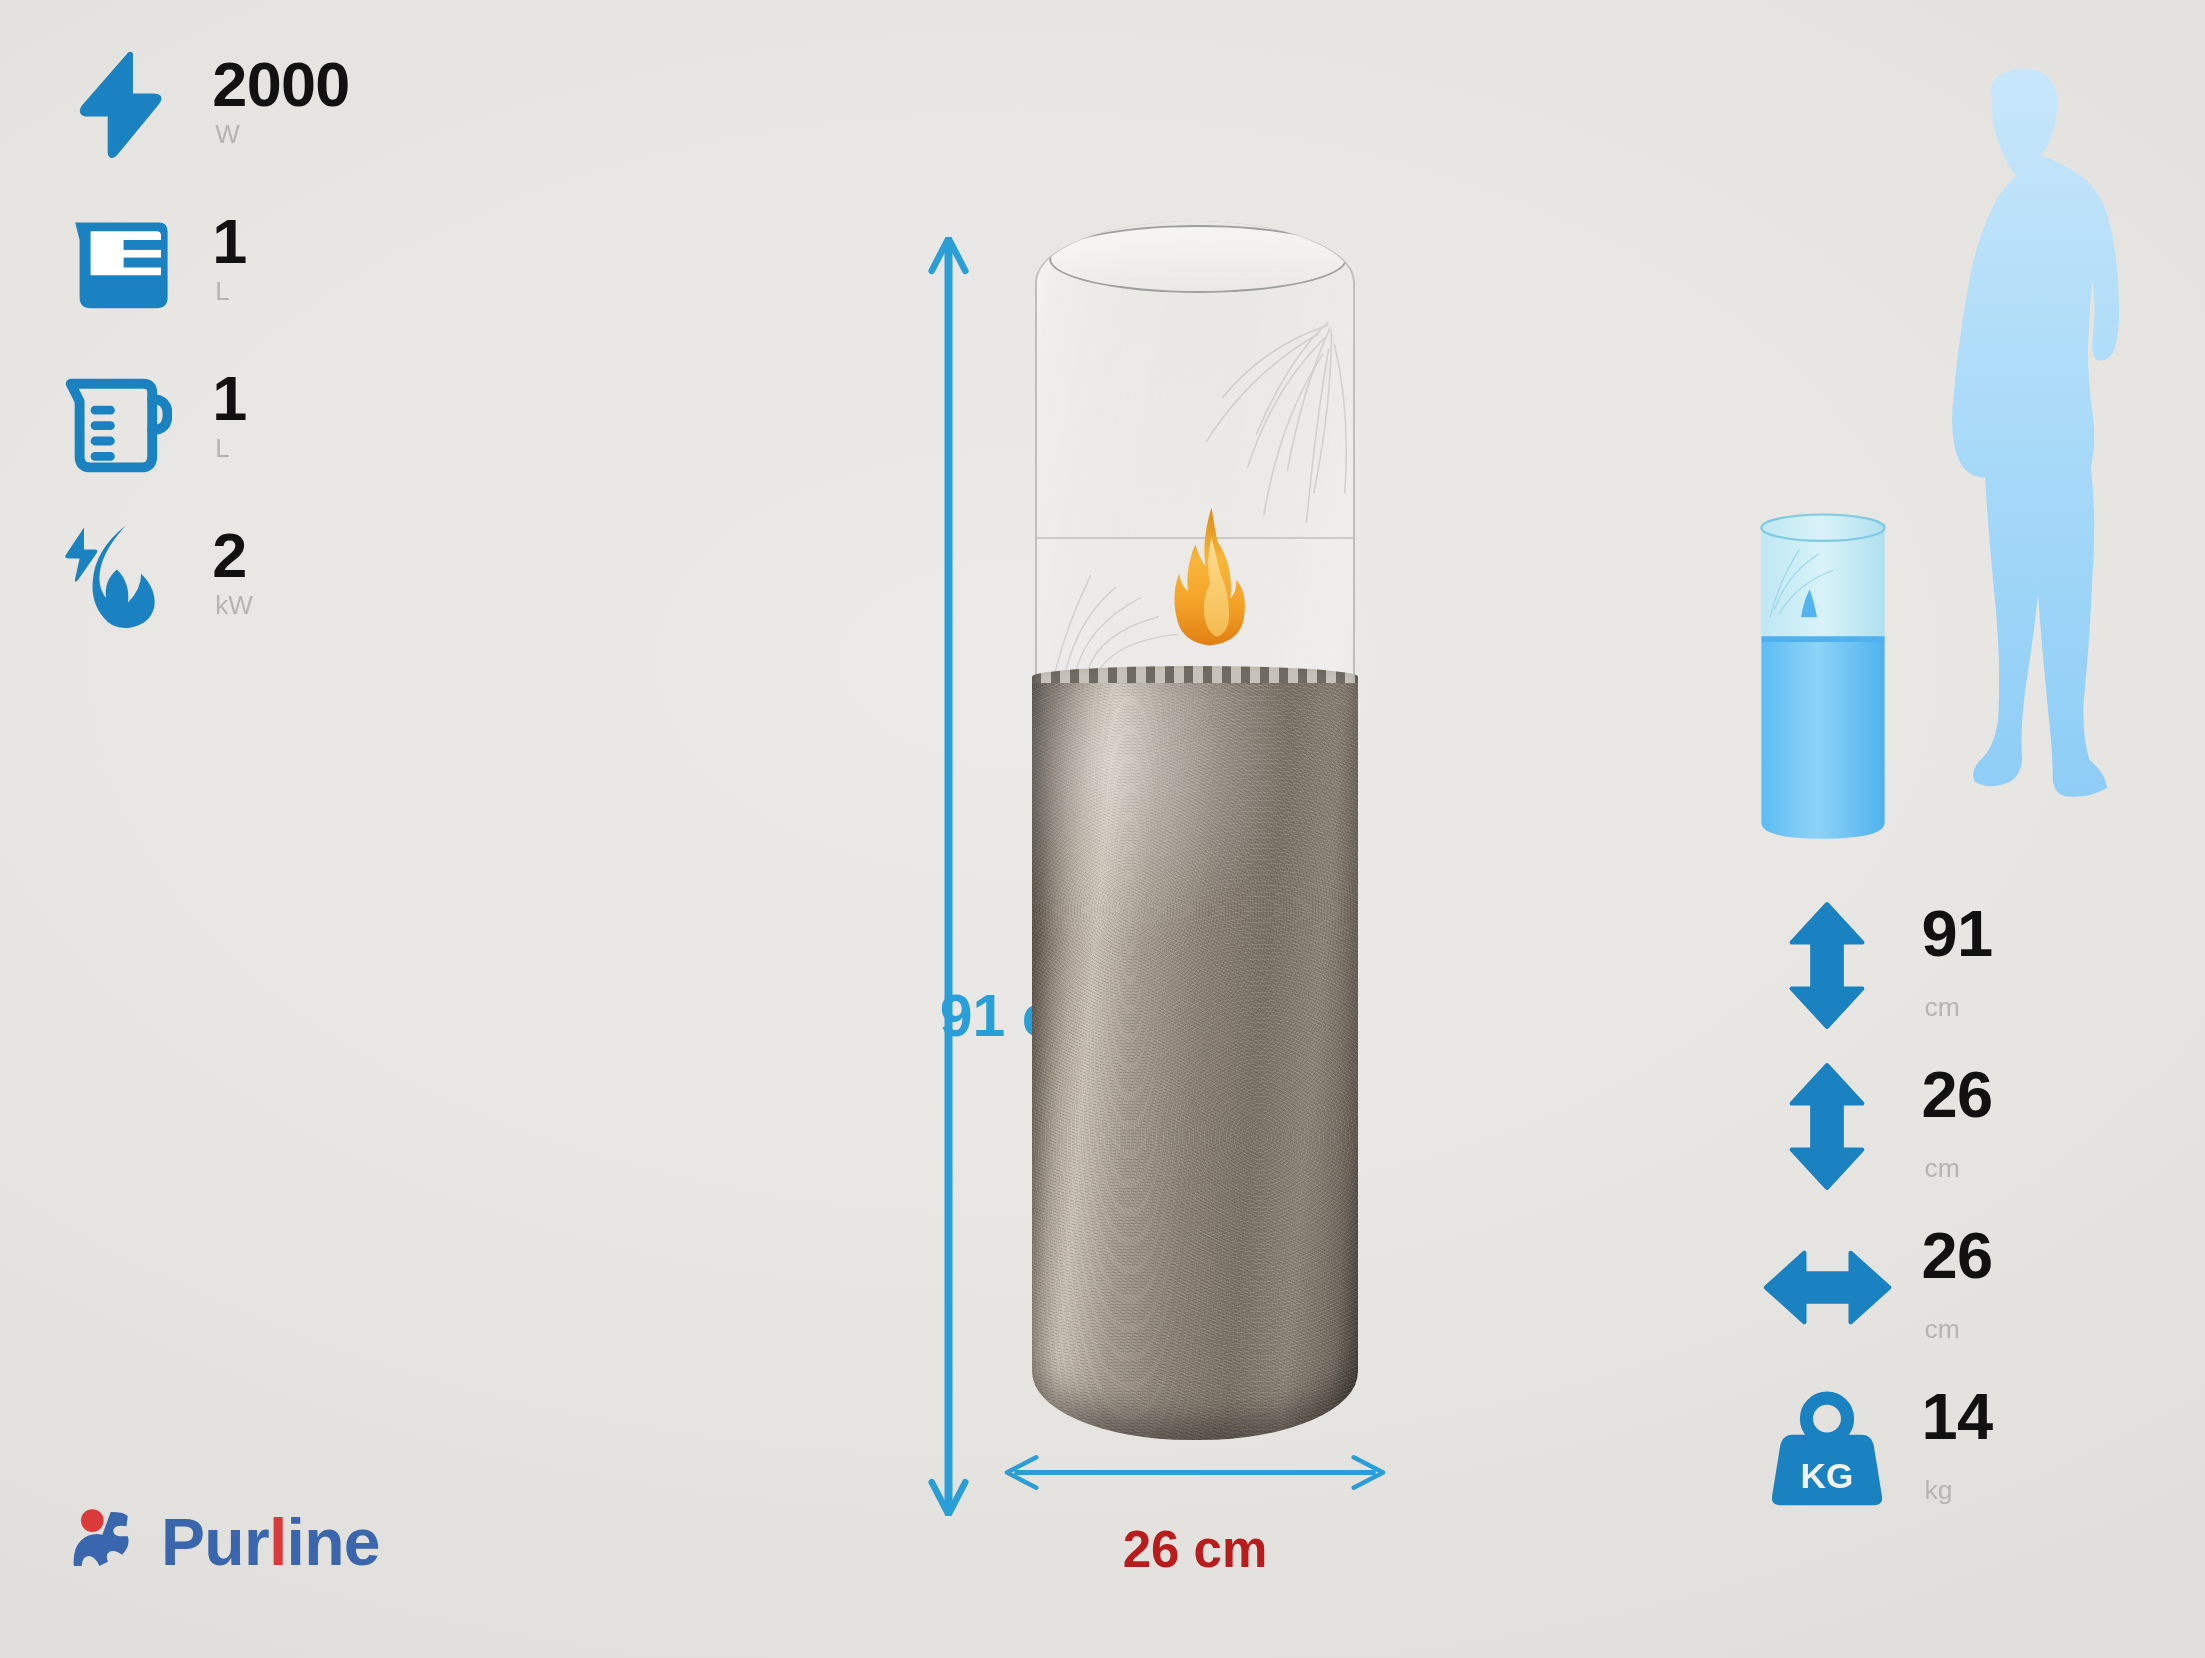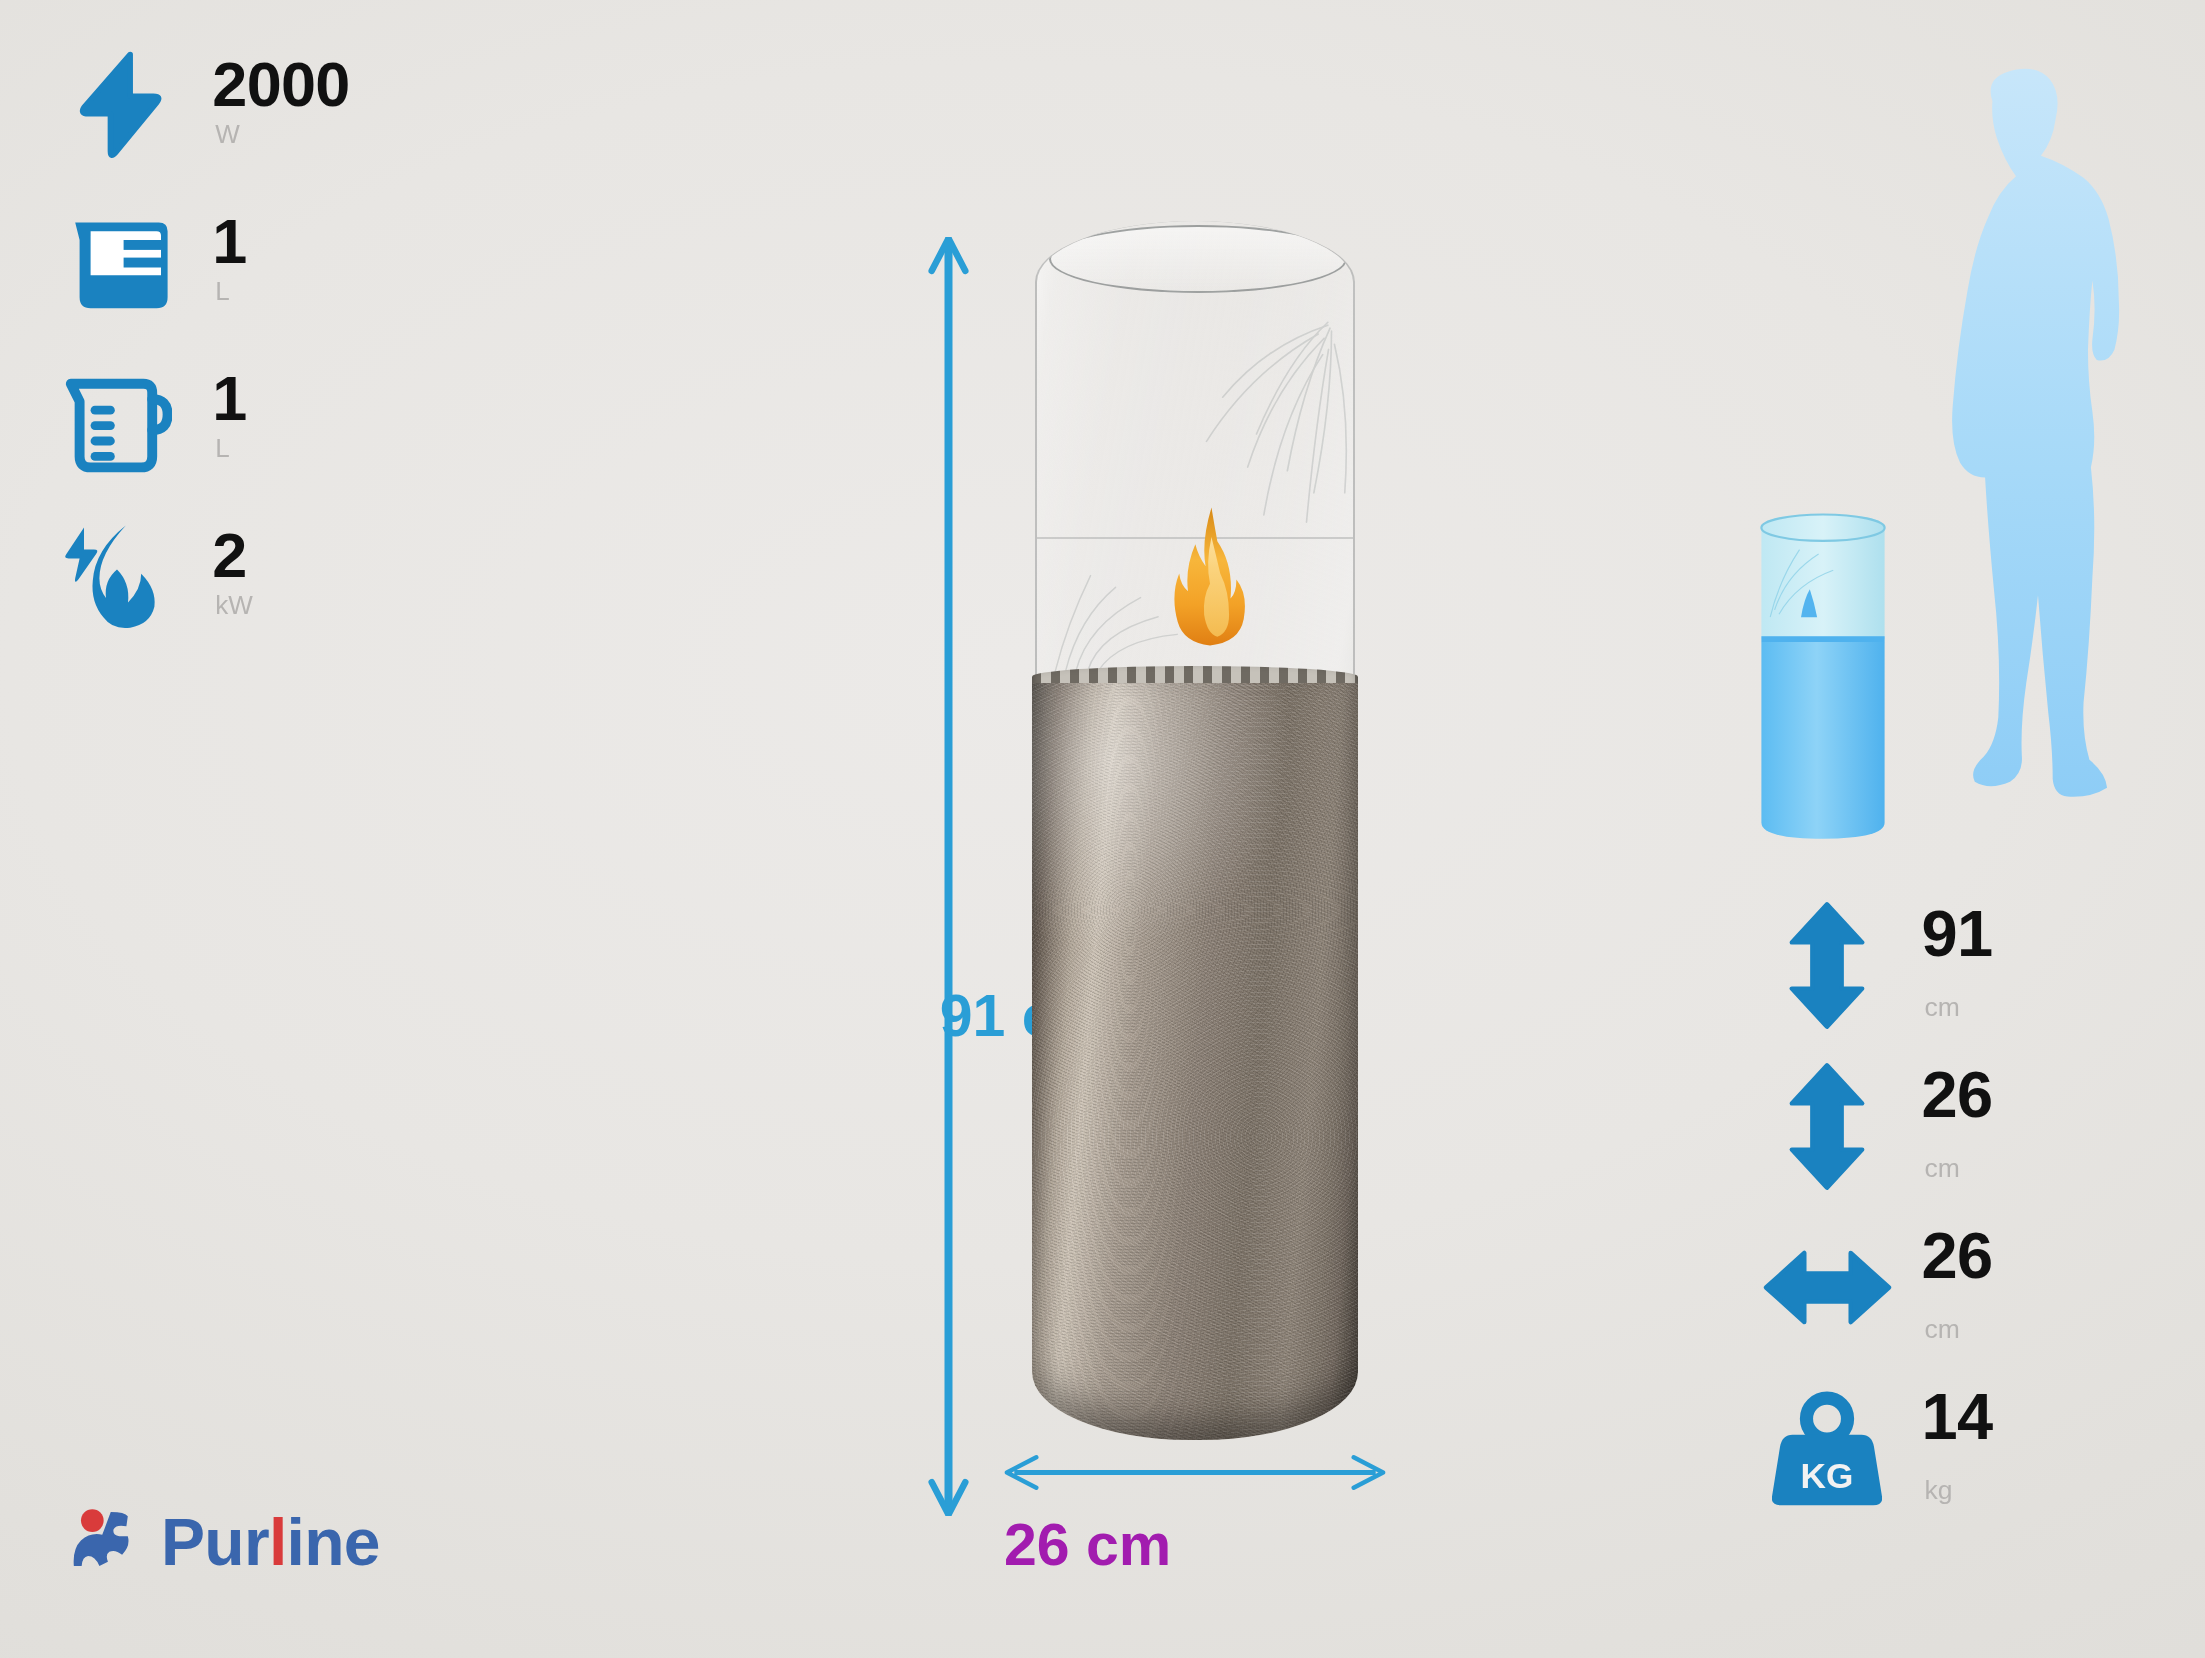--- a/index.html
+++ b/index.html
@@ -36,22 +36,22 @@
   
   #product-area { position:absolute; left:923px; top:221px; width:470px; height:1345px; }
 
   #dim-vertical { position:absolute; left:0px; top:16px; width:51px; height:1279px; }
   #dim-vertical-label {
     position:absolute; left:-257px; top:761px; width:441px; text-align:right;
     font-size:59px; font-weight:bold; color:#2a9ed6; letter-spacing:0px;
   }
   #dim-horizontal { position:absolute; left:81px; bottom:68px; width:382px; height:51px; }
   #dim-horizontal-label {
-    position:absolute; left:81px; bottom:-13.2px; width:382px; 
-    font-size:59px; font-weight:bold; color:#a21caf;
+    position:absolute; left:81px; bottom:-13.2px; width:382px; text-align:center;
+    font-size:51px; font-weight:bold; color:#b91c1c;
   }
 
   #fireplace { position:absolute; left:99px; top:0px; width:345px; height:1264px; }
   
   #glass-cylinder {
     position:absolute; left:13.2px; top:0px; width:320px; height:470px;
     background: linear-gradient(100deg,
       rgba(255,255,255,0.62) 0%, rgba(252,252,252,0.30) 7%,
       rgba(250,250,250,0.10) 26%, rgba(248,248,248,0.05) 52%,
       rgba(250,250,250,0.14) 76%, rgba(246,246,246,0.42) 95%,

